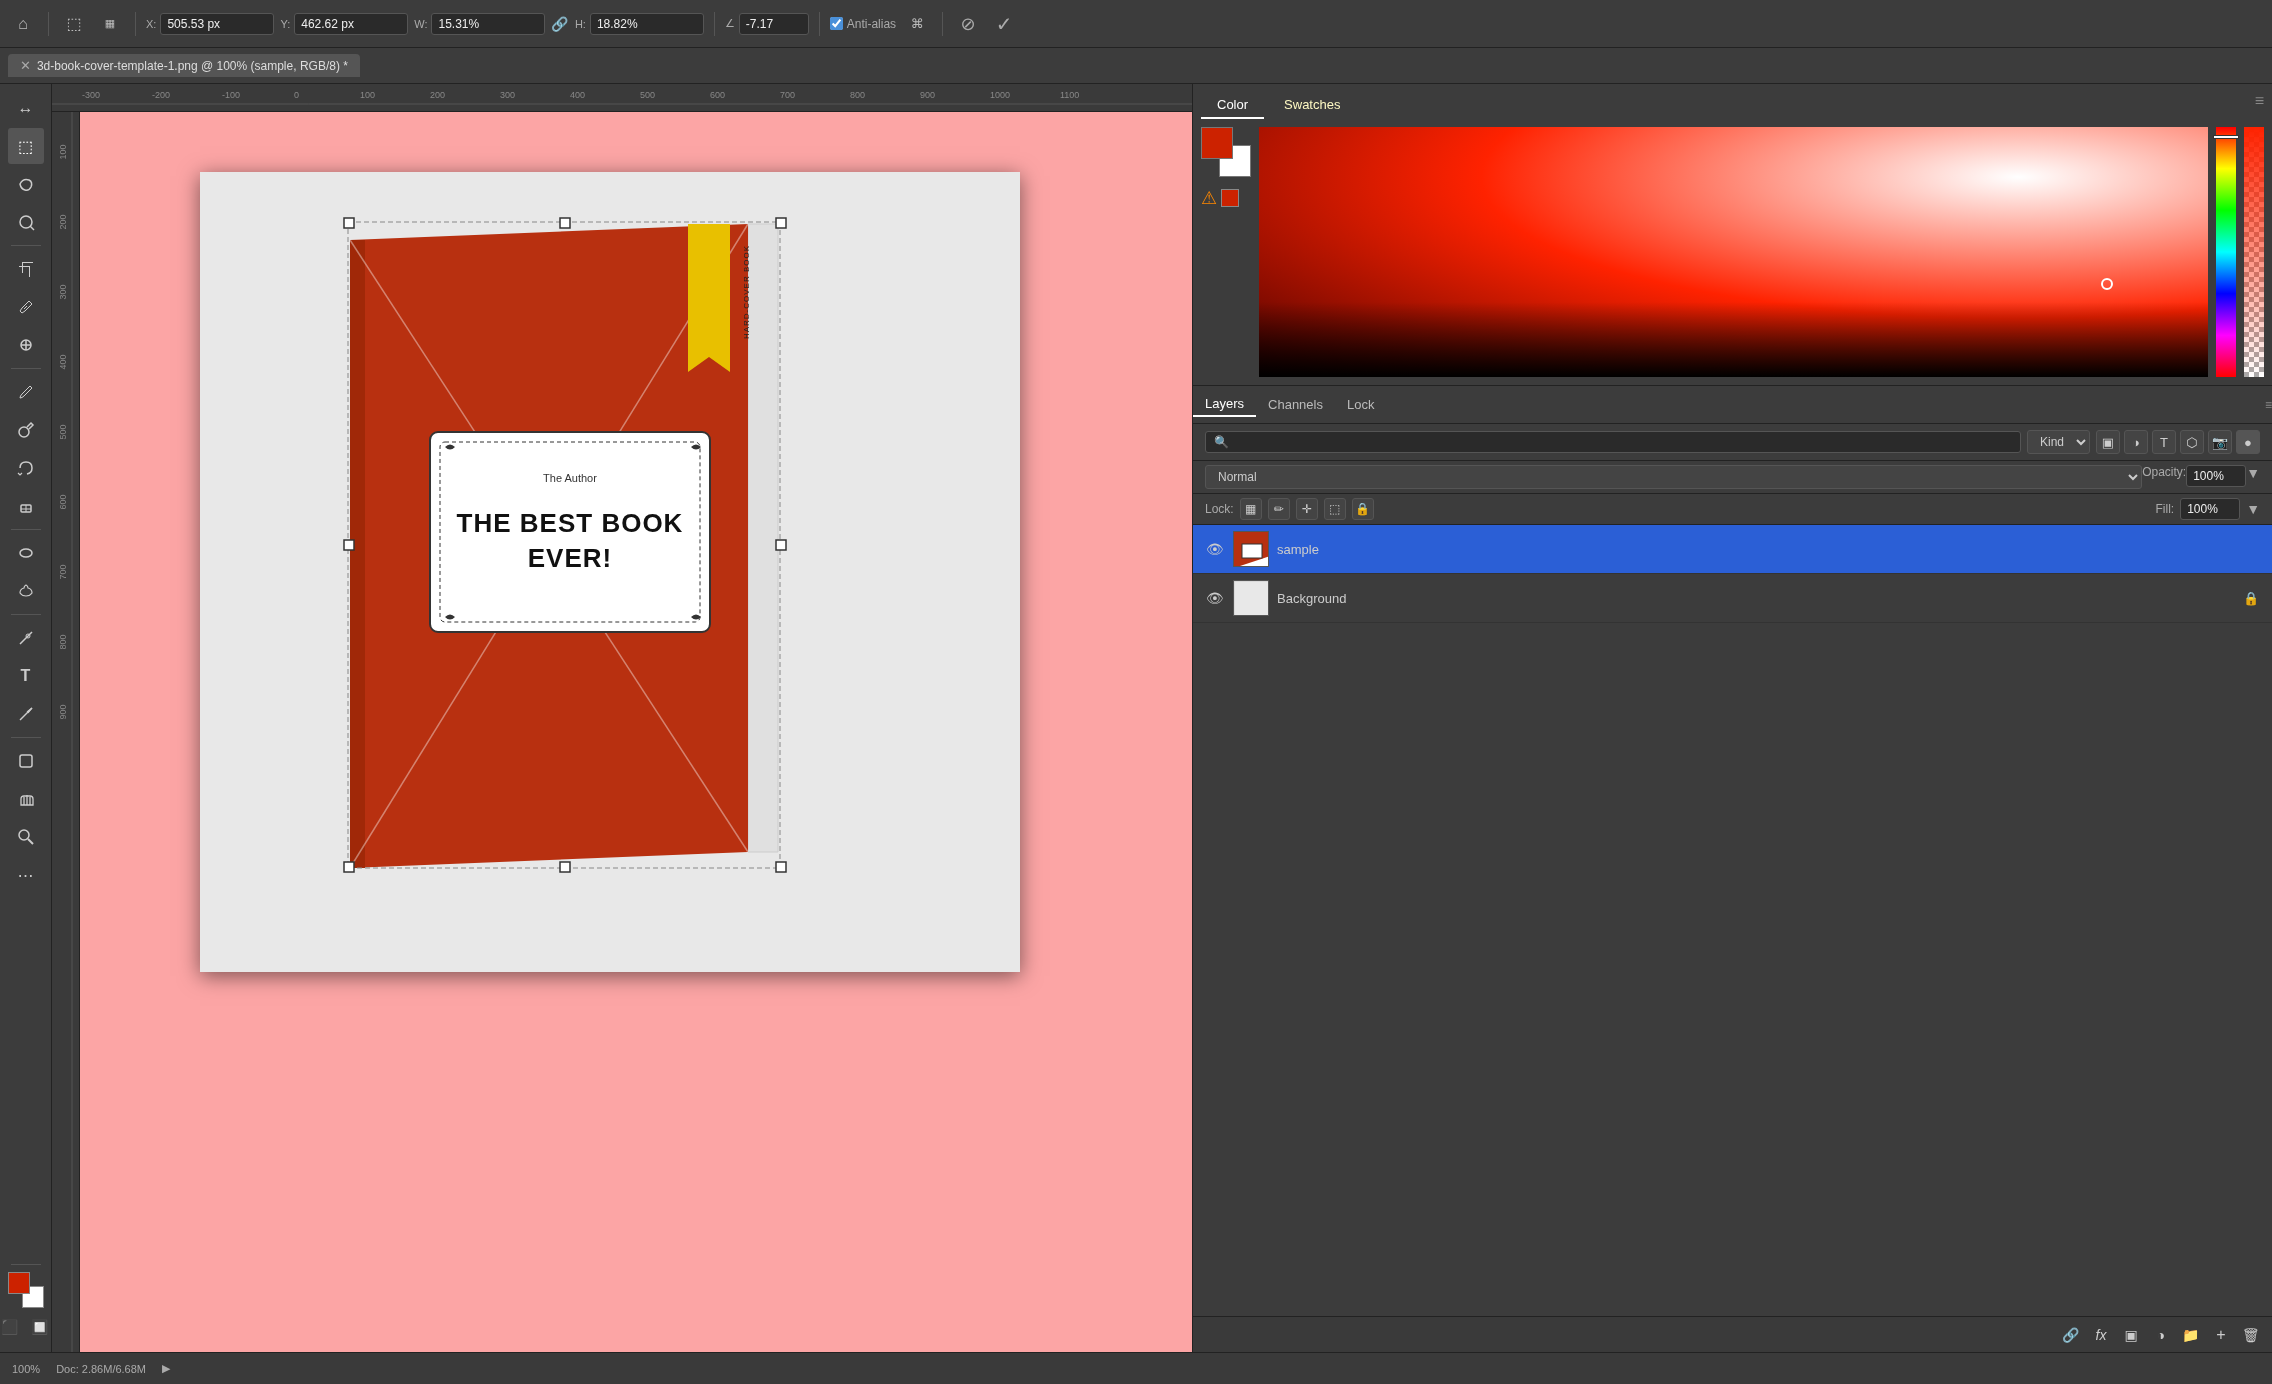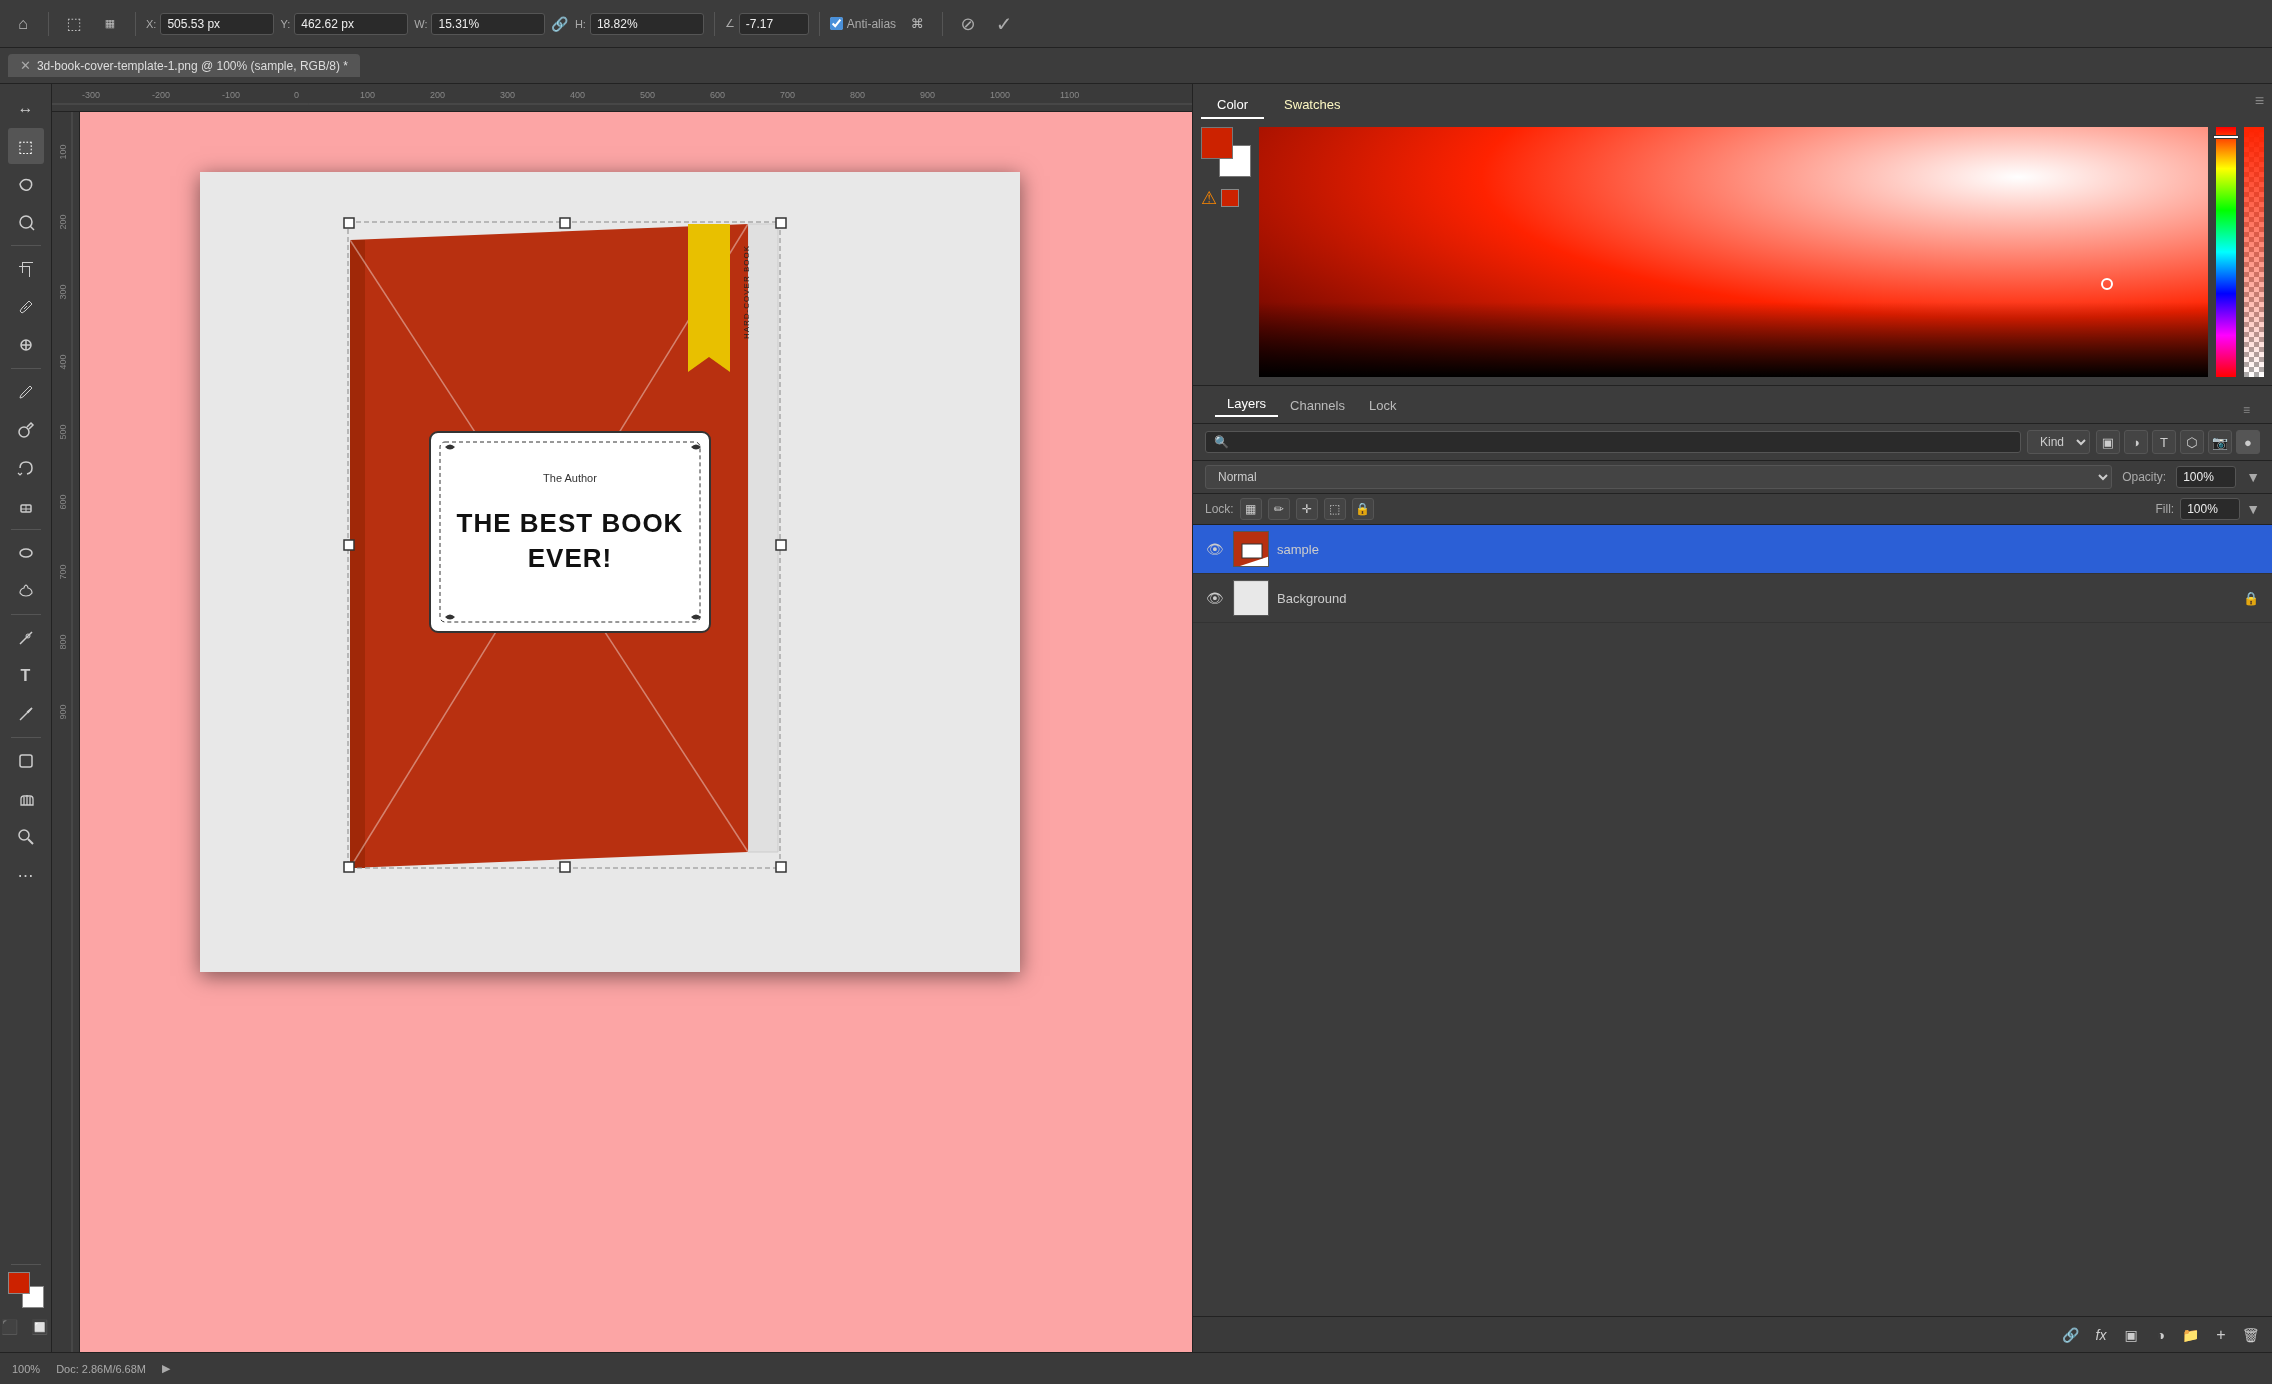--- a/index.html
+++ b/index.html
@@ -194,21 +194,21 @@
     }
 
     
     #layers-panel {
       flex: 1;
       display: flex;
       flex-direction: column;
       overflow: hidden;
     }
     .layers-header {
-      display: flex; align-items: flex-end; padding: 6px 22px;
+      display: flex; align-items: center; padding: 6px 0;
       border-bottom: 1px solid #222;
     }
     .layers-tab { padding: 4px 12px; font-size: 13px; color: #bbb; cursor: pointer; }
     .layers-tab.active { color: #fff; border-bottom: 2px solid #fff; }
     .layers-menu { margin-left: auto; color: #888; cursor: pointer; }
 
     .layers-filter {
       display: flex; align-items: center; gap: 6px;
       padding: 6px 12px; border-bottom: 1px solid #222;
     }
@@ -216,21 +216,21 @@
       display: flex; align-items: center; gap: 4px;
       background: #2a2a2a; border: 1px solid #555; border-radius: 3px;
       padding: 3px 8px; flex: 1;
     }
     .filter-input { background: transparent; border: none; color: #ccc; font-size: 12px; outline: none; width: 100px; }
     .filter-kind { background: #444; border: 1px solid #555; color: #ccc; font-size: 12px; padding: 3px 8px; border-radius: 3px; }
     .filter-icons { display: flex; gap: 4px; }
     .filter-icon-btn { width: 24px; height: 24px; display: flex; align-items: center; justify-content: center; background: #444; border: 1px solid #555; border-radius: 3px; cursor: pointer; color: #ccc; font-size: 13px; }
 
     .layers-mode-row {
-      display: flex; align-items: center; gap: 10px;
+      display: flex; align-items: flex-start; gap: 0;
       padding: 4px 12px; border-bottom: 1px solid #222;
     }
     .blend-mode-select {
       background: #444; border: 1px solid #555; color: #ccc;
       padding: 3px 8px; border-radius: 3px; font-size: 12px; flex: 1;
     }
     .opacity-label { color: #aaa; font-size: 12px; }
     .opacity-input { background: #2a2a2a; border: 1px solid #555; color: #eee; padding: 3px 6px; border-radius: 3px; width: 60px; font-size: 12px; }
 
     .layers-lock-row {

